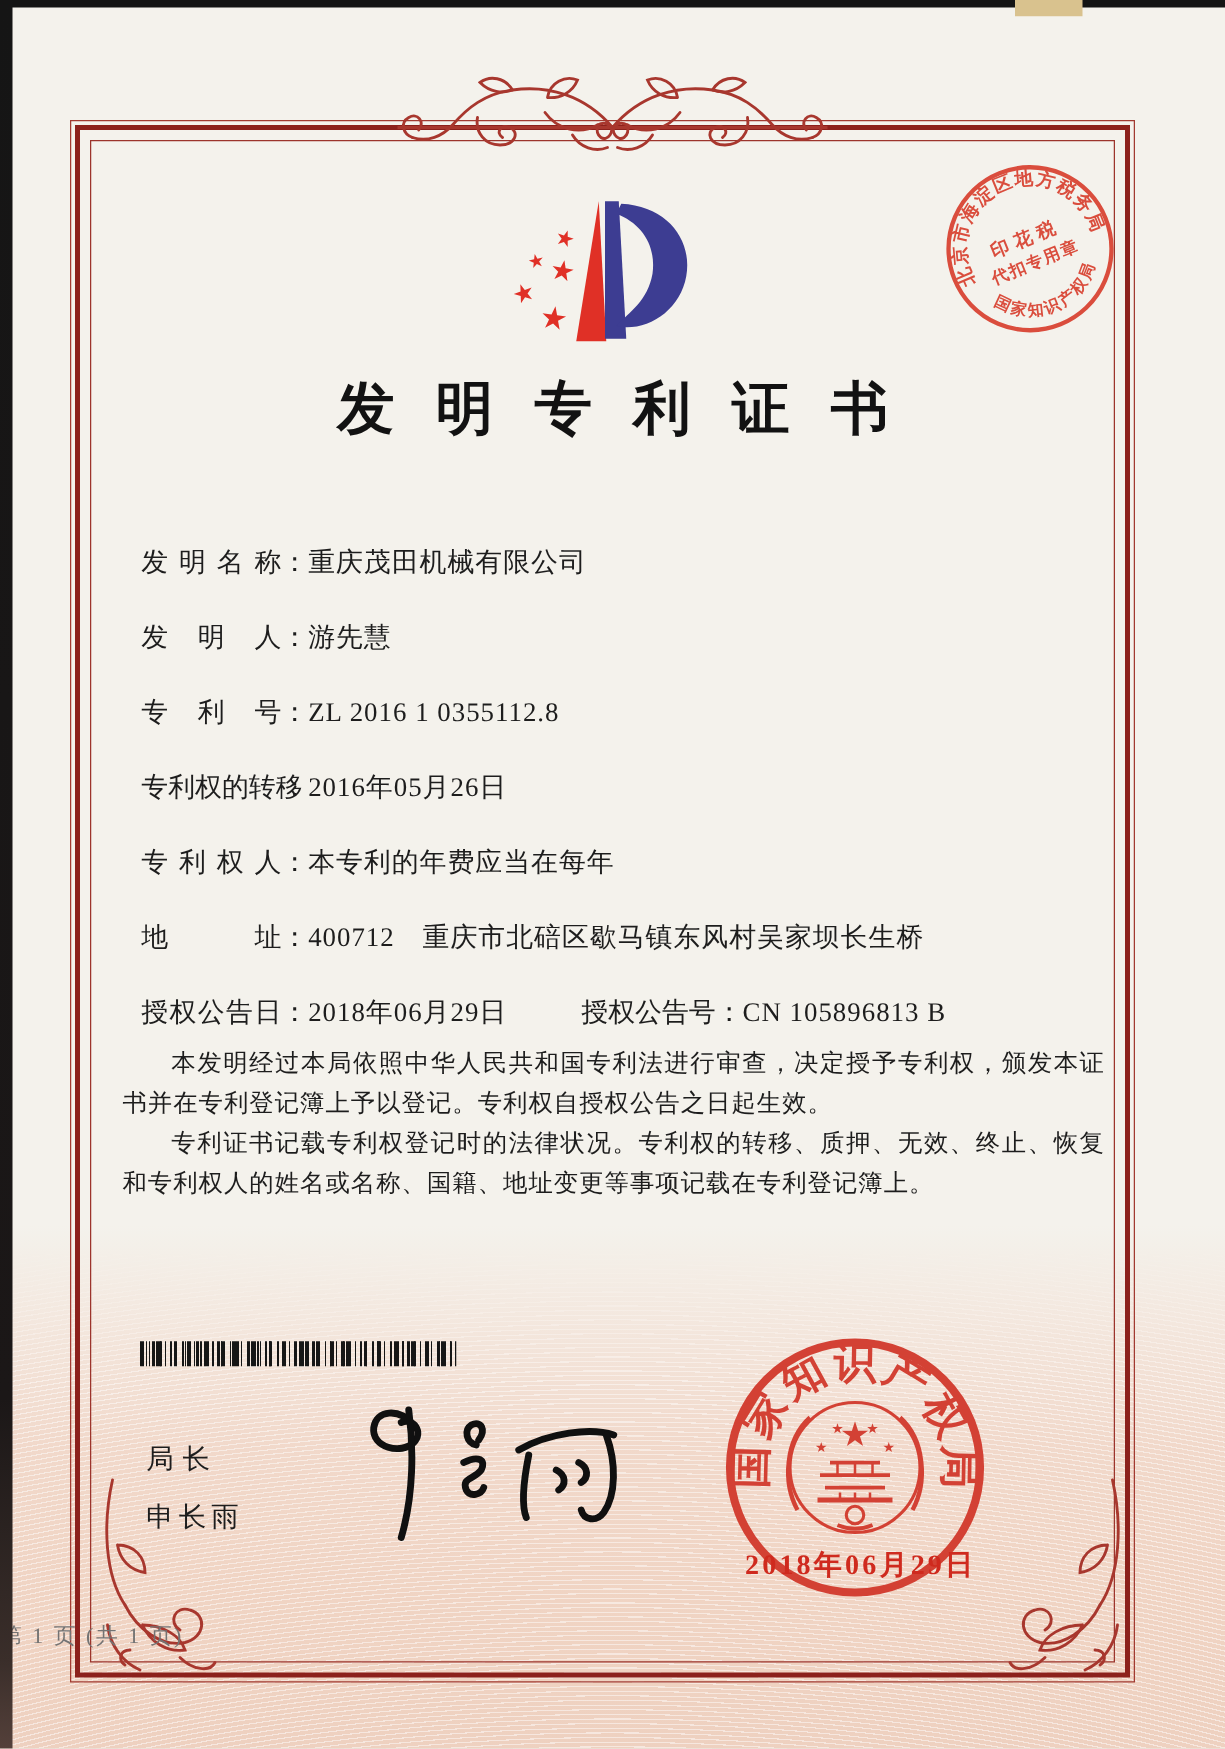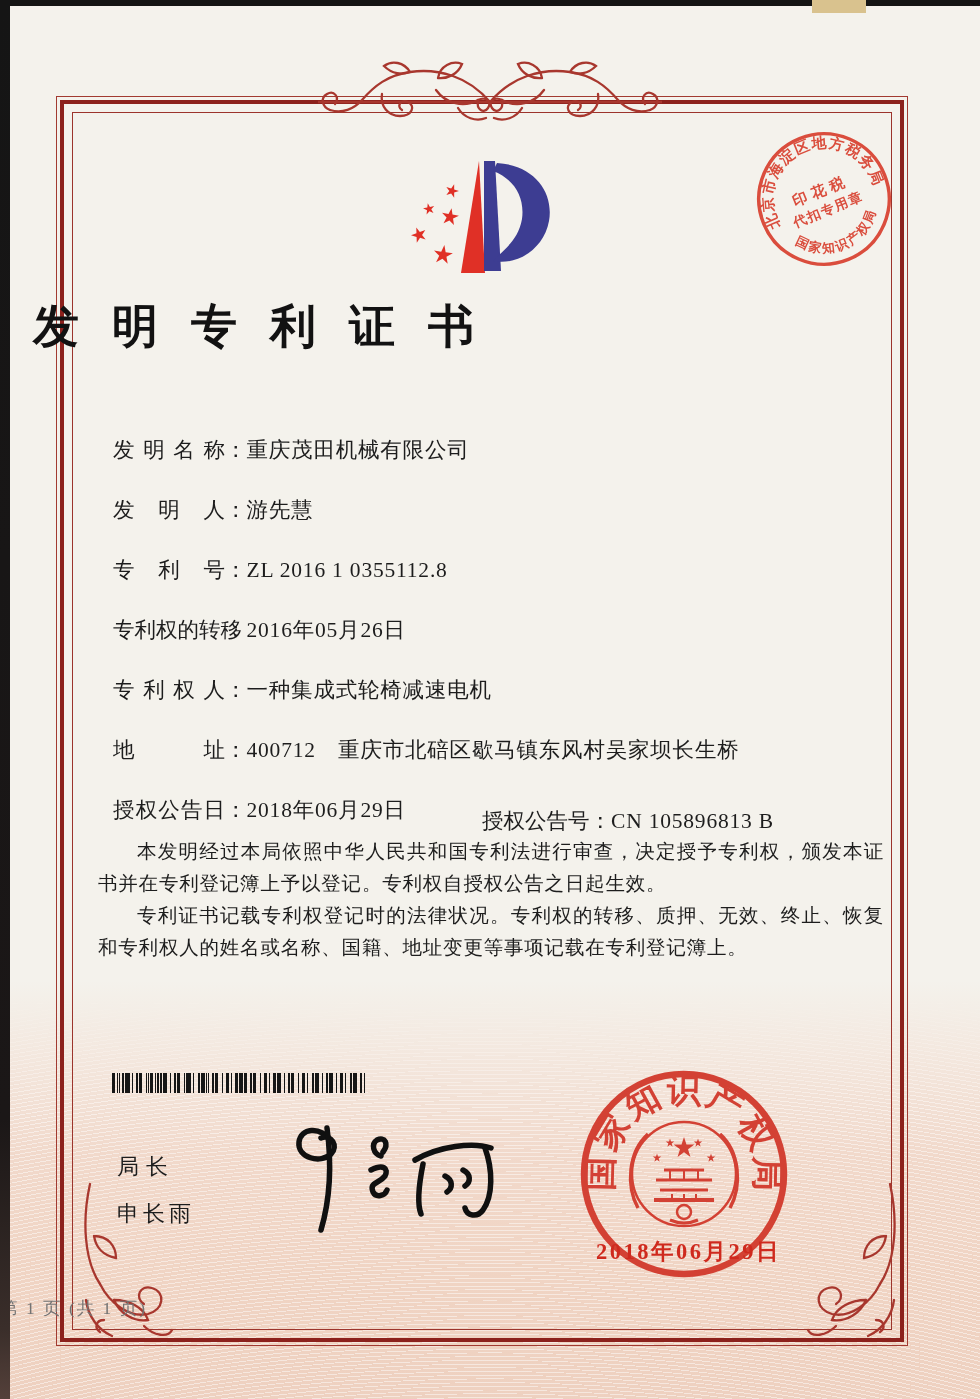--- a/index.html
+++ b/index.html
@@ -33,29 +33,29 @@
   .orn { position:absolute; z-index:3; }
   .orn path { fill:none; stroke:#a8372e; stroke-width:2.3; stroke-linecap:round; }
   .orn-top  { left:318px; top:56px; width:344px; height:92px; }
   .orn-br   { left:806px; top:1180px; width:100px; height:165px; }
   .orn-bl   { left:74px;  top:1180px; width:100px; height:165px; transform:scaleX(-1); }
 
   .cert-no { position:absolute; left:94px; top:150px; font-size:21px; letter-spacing:5px; z-index:3; }
 
   .logo { position:absolute; left:405px; top:153px; width:150px; height:135px; z-index:3; }
 
-  .title { position:absolute; left:0; top:296px; width:100%; z-index:3;
+  .title { position:absolute; left:0; top:296px; width:100%; text-align:center; z-index:3;
     font-size:46px; font-weight:600; letter-spacing:33px; text-indent:33px; color:#121212; }
 
   .fields { position:absolute; left:113px; top:430px; width:770px; z-index:3; }
   .row { position:absolute; left:0; font-size:21.5px; line-height:27px; white-space:nowrap; }
   .lbl { display:inline-block; width:112px; text-align:justify; text-align-last:justify;font-family:Liberation Serif, serif; }
   .colon { display:inline-block; }
   .val { letter-spacing:.8px; }
-  .grant-no { position:absolute; left:369px; top:0;margin-top:11px; }
+  .grant-no { position:absolute; left:352px; top:0; }
 
   .bodytext { position:absolute; left:98px; top:836px; width:786px; z-index:3;
     font-size:19.5px; line-height:32px; letter-spacing:.8px; text-align:justify; }
   .bodytext p { margin:0; text-indent:2em; }
 
   .barcode { position:absolute; left:112px; top:1073px; width:253px; height:20px; z-index:4;
     background-image:
       repeating-linear-gradient(90deg,#161616 0 3px,transparent 3px 5px,#161616 5px 6px,
         transparent 6px 10px,#161616 10px 12px,transparent 12px 13px,#161616 13px 17px,
         transparent 17px 20px,#161616 20px 21px,transparent 21px 24px,#161616 24px 26px,
@@ -161,21 +161,21 @@
     <div class="row" style="top:67px">
       <span class="lbl">发明人</span><span class="colon">：</span><span class="val">游先慧</span>
     </div>
     <div class="row" style="top:127px">
       <span class="lbl">专利号</span><span class="colon">：</span><span class="val">ZL 2016 1 0355112.8</span>
     </div>
     <div class="row" style="top:187px">
       <span class="lbl">专利权的转移</span><span class="colon">：</span><span class="val">2016年05月26日</span>
     </div>
     <div class="row" style="top:247px">
-      <span class="lbl">专利权人</span><span class="colon">：</span><span class="val">一种集成式轮椅减速电机</span>
+      <span class="lbl">专利权人</span><span class="colon">：</span><span class="val">本专利的年费应当在每年</span>
     </div>
     <div class="row" style="top:307px">
       <span class="lbl">地址</span><span class="colon">：</span><span class="val">400712　重庆市北碚区歇马镇东风村吴家坝长生桥</span>
     </div>
     <div class="row" style="top:367px">
       <span class="lbl">授权公告日</span><span class="colon">：</span><span class="val">2018年06月29日</span>
       <span class="grant-no">
         <span>授权公告号</span><span class="colon">：</span><span class="val">CN 105896813 B</span>
       </span>
     </div>

